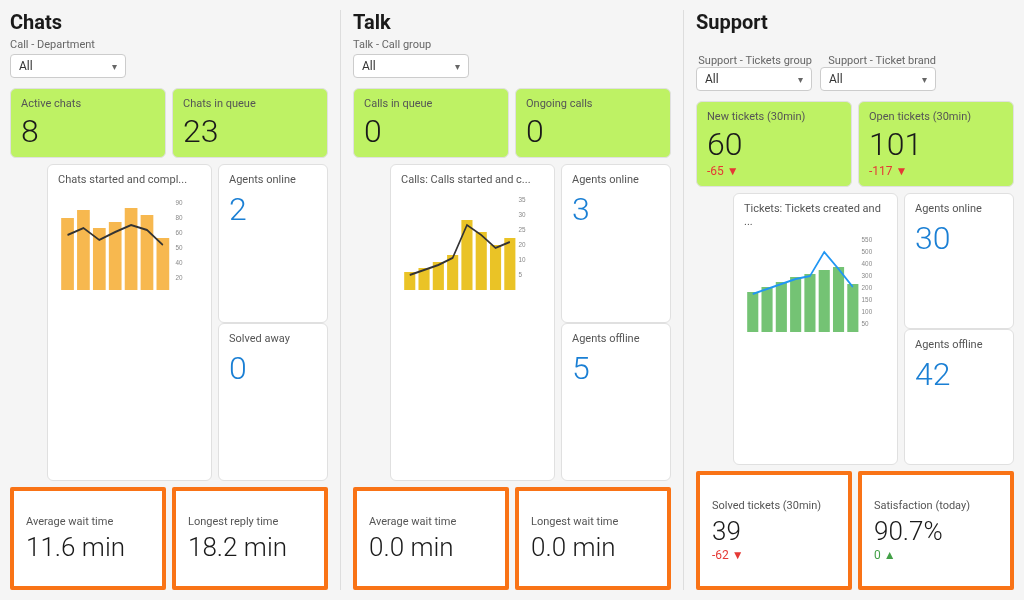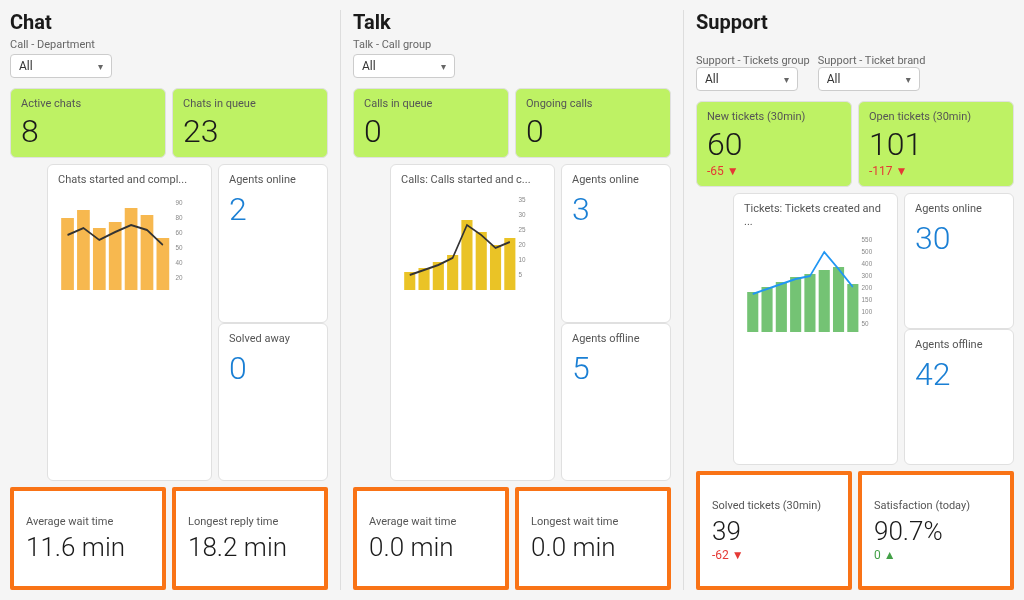--- a/index.html
+++ b/index.html
@@ -38,21 +38,21 @@
     .dropdown {
       display: flex;
       align-items: center;
       justify-content: space-between;
       border: 1px solid #ccc;
       border-radius: 4px;
       padding: 4px 8px;
       background: #fff;
       cursor: pointer;
       font-size: 12px;
-      width: 102px;
+      width: 116px;
       margin-bottom: 4px;
     }
     .dropdown-arrow { font-size: 10px; color: #666; }
     .cards-row {
       display: flex;
       gap: 6px;
       flex: 0 0 auto;
     }
     .card {
       background: #bef264;
@@ -144,21 +144,21 @@
     }
     svg text { font-family: -apple-system, BlinkMacSystemFont, sans-serif; }
   </style>
 </head>
 <body>
 
 <div class="dashboard">
 
   <div class="section">
     <div style="display:flex; flex-direction:column; gap:2px;">
-      <span class="section-title">Chat</span>
+      <span class="section-title">Chats</span>
       <span class="section-subtitle">Call - Department</span>
       <div class="dropdown">
         <span>All</span>
         <span class="dropdown-arrow">▾</span>
       </div>
     </div>
 
     <div class="cards-row">
       <div class="card">
         <div class="card-label">Active chats</div>

